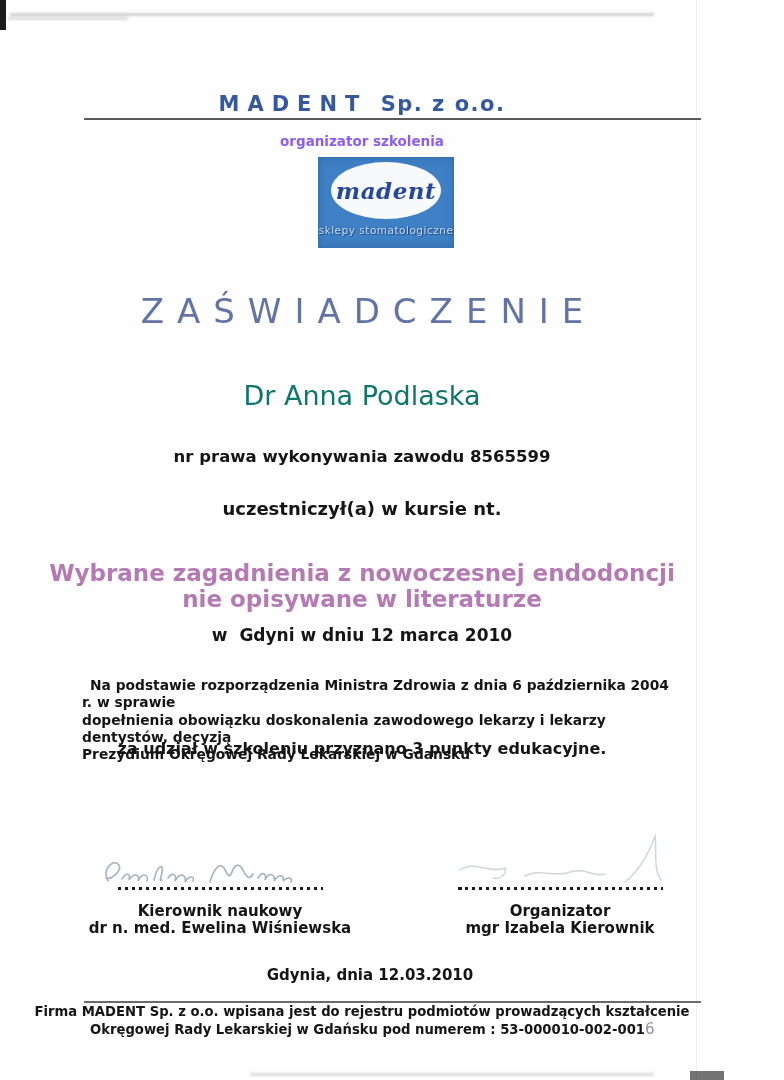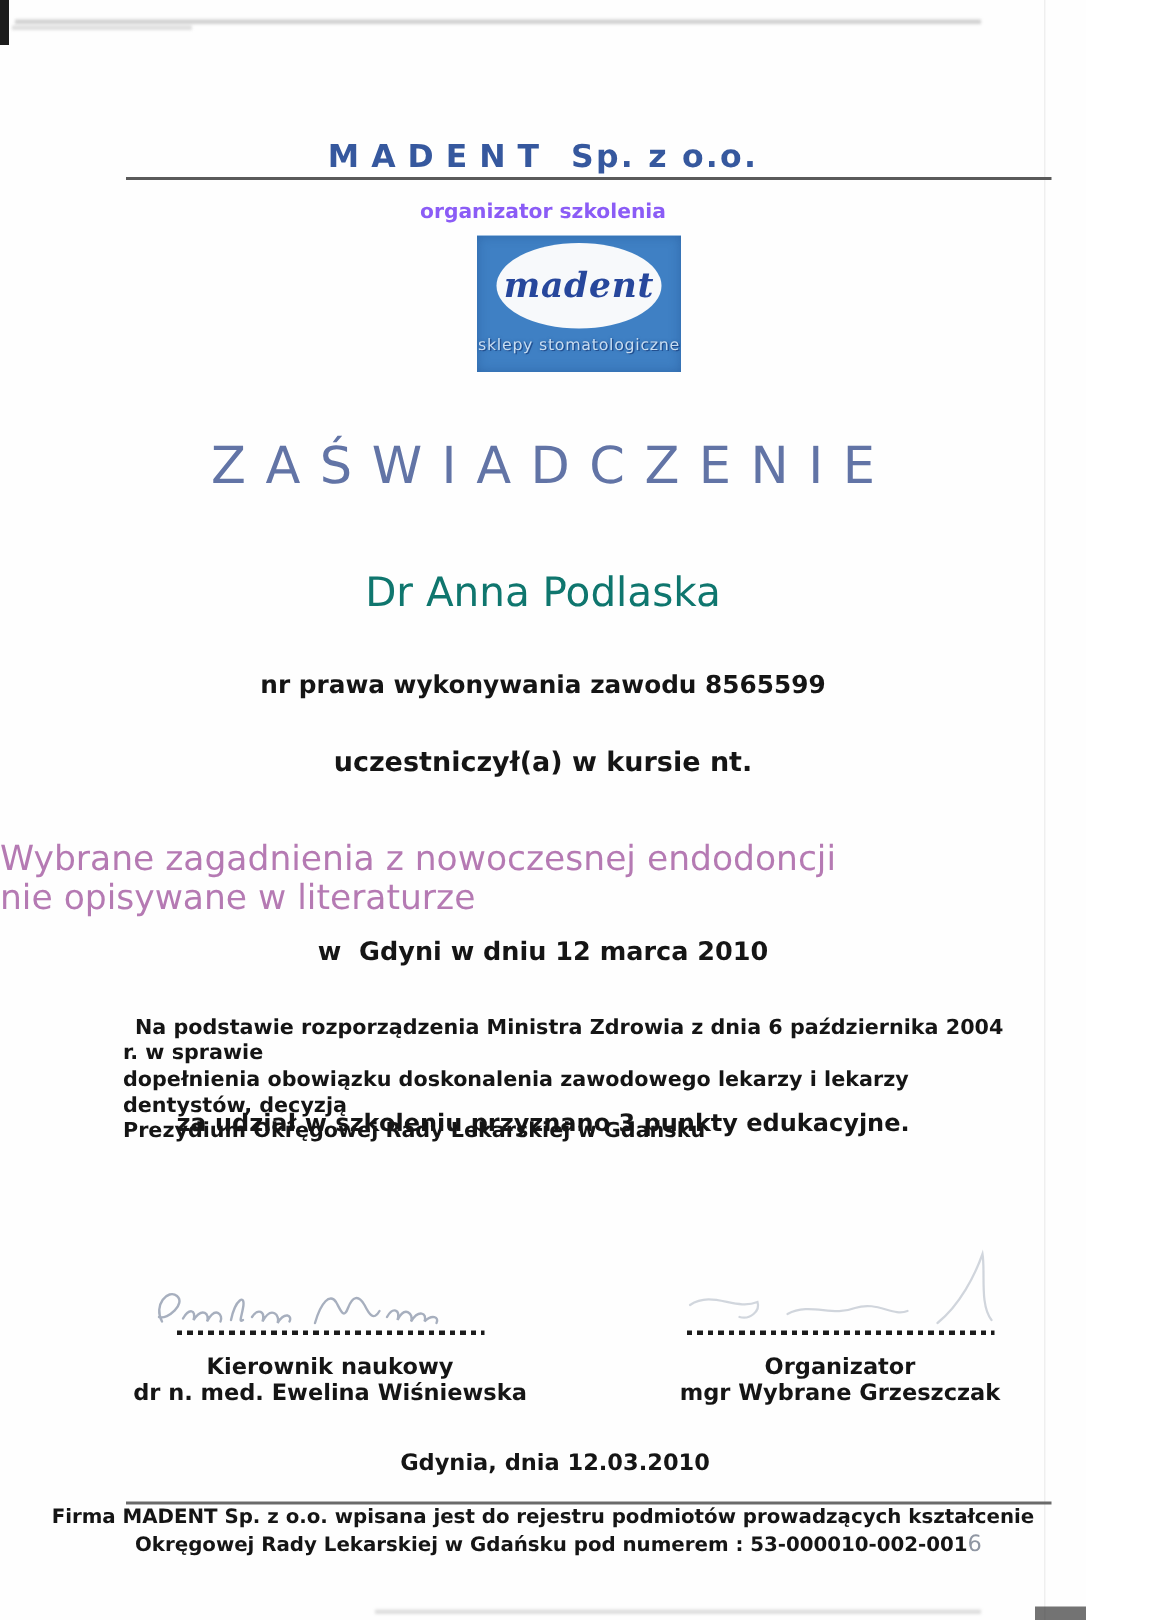--- a/index.html
+++ b/index.html
@@ -35,22 +35,22 @@
     font-size:23px;color:#27479c;letter-spacing:.5px;}
   .logo-tagline{margin-top:5px;text-align:center;font-size:10.5px;letter-spacing:.5px;
     color:#c8dcf0;text-shadow:1px 1px 0 rgba(25,65,130,.75),0 0 2px rgba(25,65,130,.5);}
   
   .doc-title{position:absolute;top:291px;left:0;right:0;text-align:center;
     font-size:34px;font-weight:400;color:#6274a6;letter-spacing:13px;padding-left:13px;}
   
   .recipient{position:absolute;top:380px;left:0;right:0;text-align:center;font-size:27px;color:#0f766e;}
   .license{position:absolute;top:447px;left:0;right:0;text-align:center;font-weight:bold;font-size:16.5px;}
   .participation{position:absolute;top:498px;left:0;right:0;text-align:center;font-weight:bold;font-size:18px;}
-  .course{position:absolute;top:560px;left:0;right:0;
-    font-size:23px;color:#b57ab3;line-height:26px;}
+  .course{position:absolute;top:560px;left:0;right:0;text-align:center;
+    font-size:23px;color:#b57ab3;line-height:26px;font-weight:bold;}
   .loc-date{position:absolute;top:625px;left:0;right:0;text-align:center;
     font-weight:bold;font-size:17px;white-space:pre-wrap;}
   .legal{position:absolute;top:677px;left:82px;width:590px;
     font-weight:bold;font-size:13.8px;line-height:17.3px;text-align:left;}
   .legal .l1{text-indent:8px;}
   .points{position:absolute;top:739px;left:0;right:0;text-align:center;font-weight:bold;font-size:16px;}
   
   .sig-col{position:absolute;text-align:center;}
   .sig-left{top:887px;left:70px;width:300px;}
   .sig-right{top:887px;left:420px;width:280px;}
@@ -132,21 +132,21 @@
   <div class="sig-col sig-right">
     <svg class="hw hw-right" width="240" height="62" viewBox="0 0 240 62">
       <g fill="none" stroke="#ccd1d9" stroke-width="1.5" stroke-linecap="round" opacity="0.9">
         <path d="M15,40 C30,30 45,44 60,38 C62,44 55,50 48,48"></path>
         <path d="M80,46 C95,38 110,48 125,42 C140,37 150,48 160,44"></path>
         <path d="M180,52 C195,40 205,20 210,6 C212,18 208,40 216,50"></path>
       </g>
     </svg>
     <div class="dotline"></div>
     <div class="sig-role">Organizator</div>
-    <div class="sig-name">mgr Wybrane Grzeszczak</div>
+    <div class="sig-name">mgr Izabela Kierownik</div>
   </div>
 
   <div class="date-line">Gdynia, dnia 12.03.2010</div>
   <div class="footer-rule"></div>
   <div class="footer-l1">Firma MADENT Sp. z o.o. wpisana jest do rejestru podmiotów prowadzących kształcenie</div>
   <div class="footer-l2">
     <span>Okręgowej Rady Lekarskiej w Gdańsku pod numerem : 53-000010-002-001</span><span class="hw-digit">6</span>
   </div>
 
 </div>

